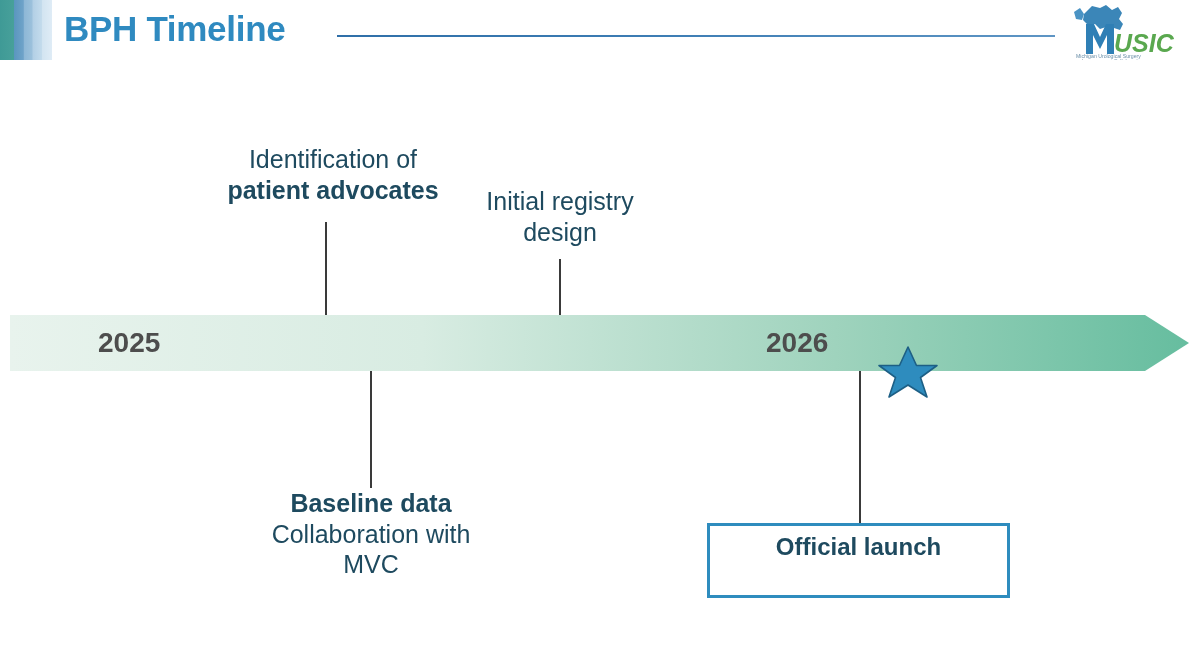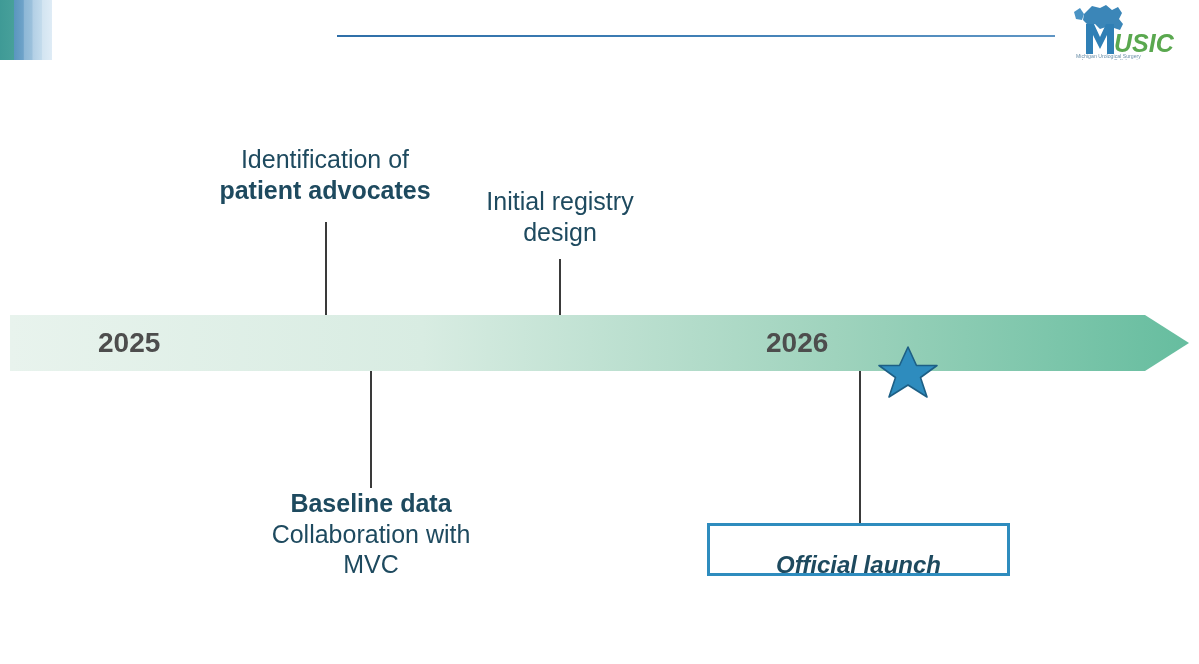--- a/index.html
+++ b/index.html
@@ -68,42 +68,42 @@
   
   .callout{
     position:absolute;
     text-align:center;
     color:#1e4a5f;
     line-height:1.22;
   }
   .callout .ln{ display:block; white-space:nowrap; }
   .callout .bold{ font-weight:bold; }
 
-  #label-advocates{ left:180px; top:144px; width:290px; font-size:25px; }
+  #label-advocates{ left:188px; top:144px; width:290px; font-size:25px; }
   #label-registry { left:455px; top:186px; width:210px; font-size:25px; }
   #label-baseline { left:240px; top:488px; width:262px; font-size:25px; }
 
   #label-launch{
-    left:707px; top:523px; width:303px; height:53px;
+    left:707px; top:523px; width:303px; height:75px;
     box-sizing:border-box;
     border:3px solid #2e8cbe;
     background:#ffffff;
-    padding-top:24px;
+    padding-top:6px;
     font-size:24px;
-    font-style:italic;
   }
   #label-launch .ln{ white-space:nowrap; }
 </style>
 </head>
 <body>
 
 <div id="slide">
 
   <div id="deco-bar"></div>
 
+  <div id="page-title">BPH Timeline</div>
 
   <div id="title-rule"></div>
 
   <div id="logo">
     <svg width="122" height="58" viewBox="0 0 122 58" xmlns="http://www.w3.org/2000/svg">
 
       <g>
         <path d="M22 12 L30 4 L38 6 L44 3 L50 8 L56 5 L60 11 L57 17 L61 22 L58 28 L52 26 L48 30 L44 25 L38 27 L33 22 L26 23 L21 18 Z" fill="#3b86b8"></path>
         <path d="M12 10 L18 6 L22 12 L20 18 L14 17 Z" fill="#4a93c4"></path>
       </g>

